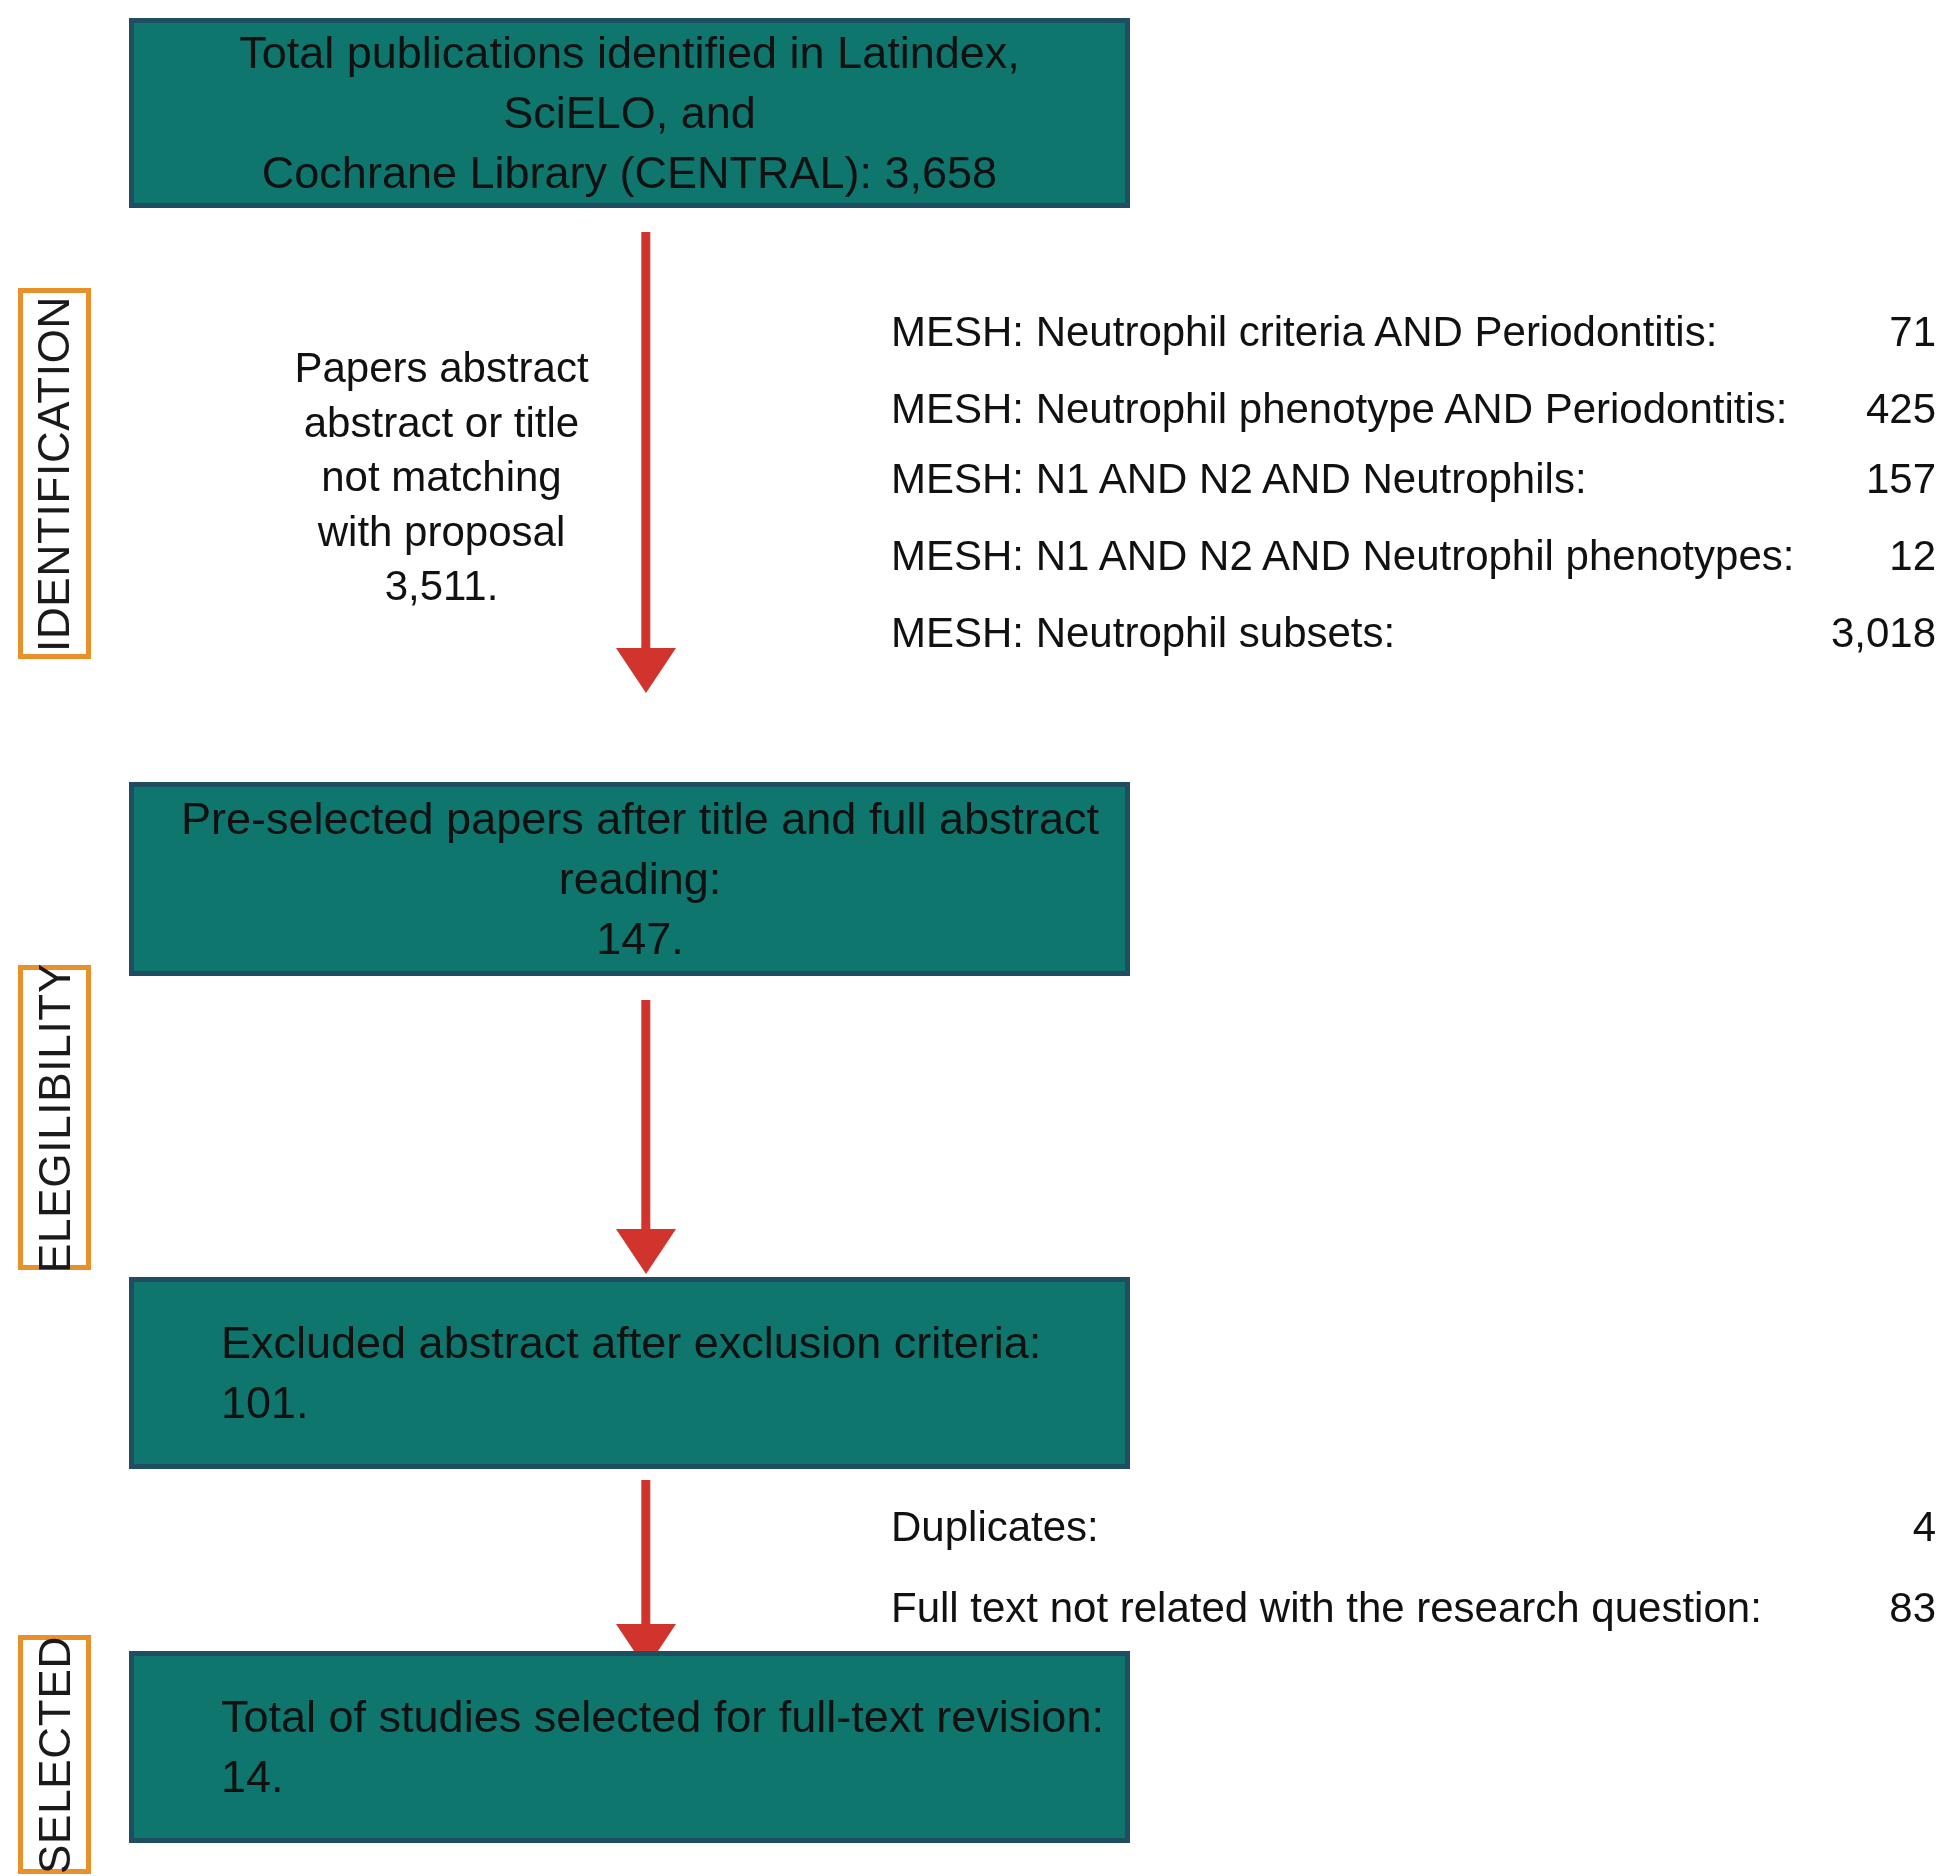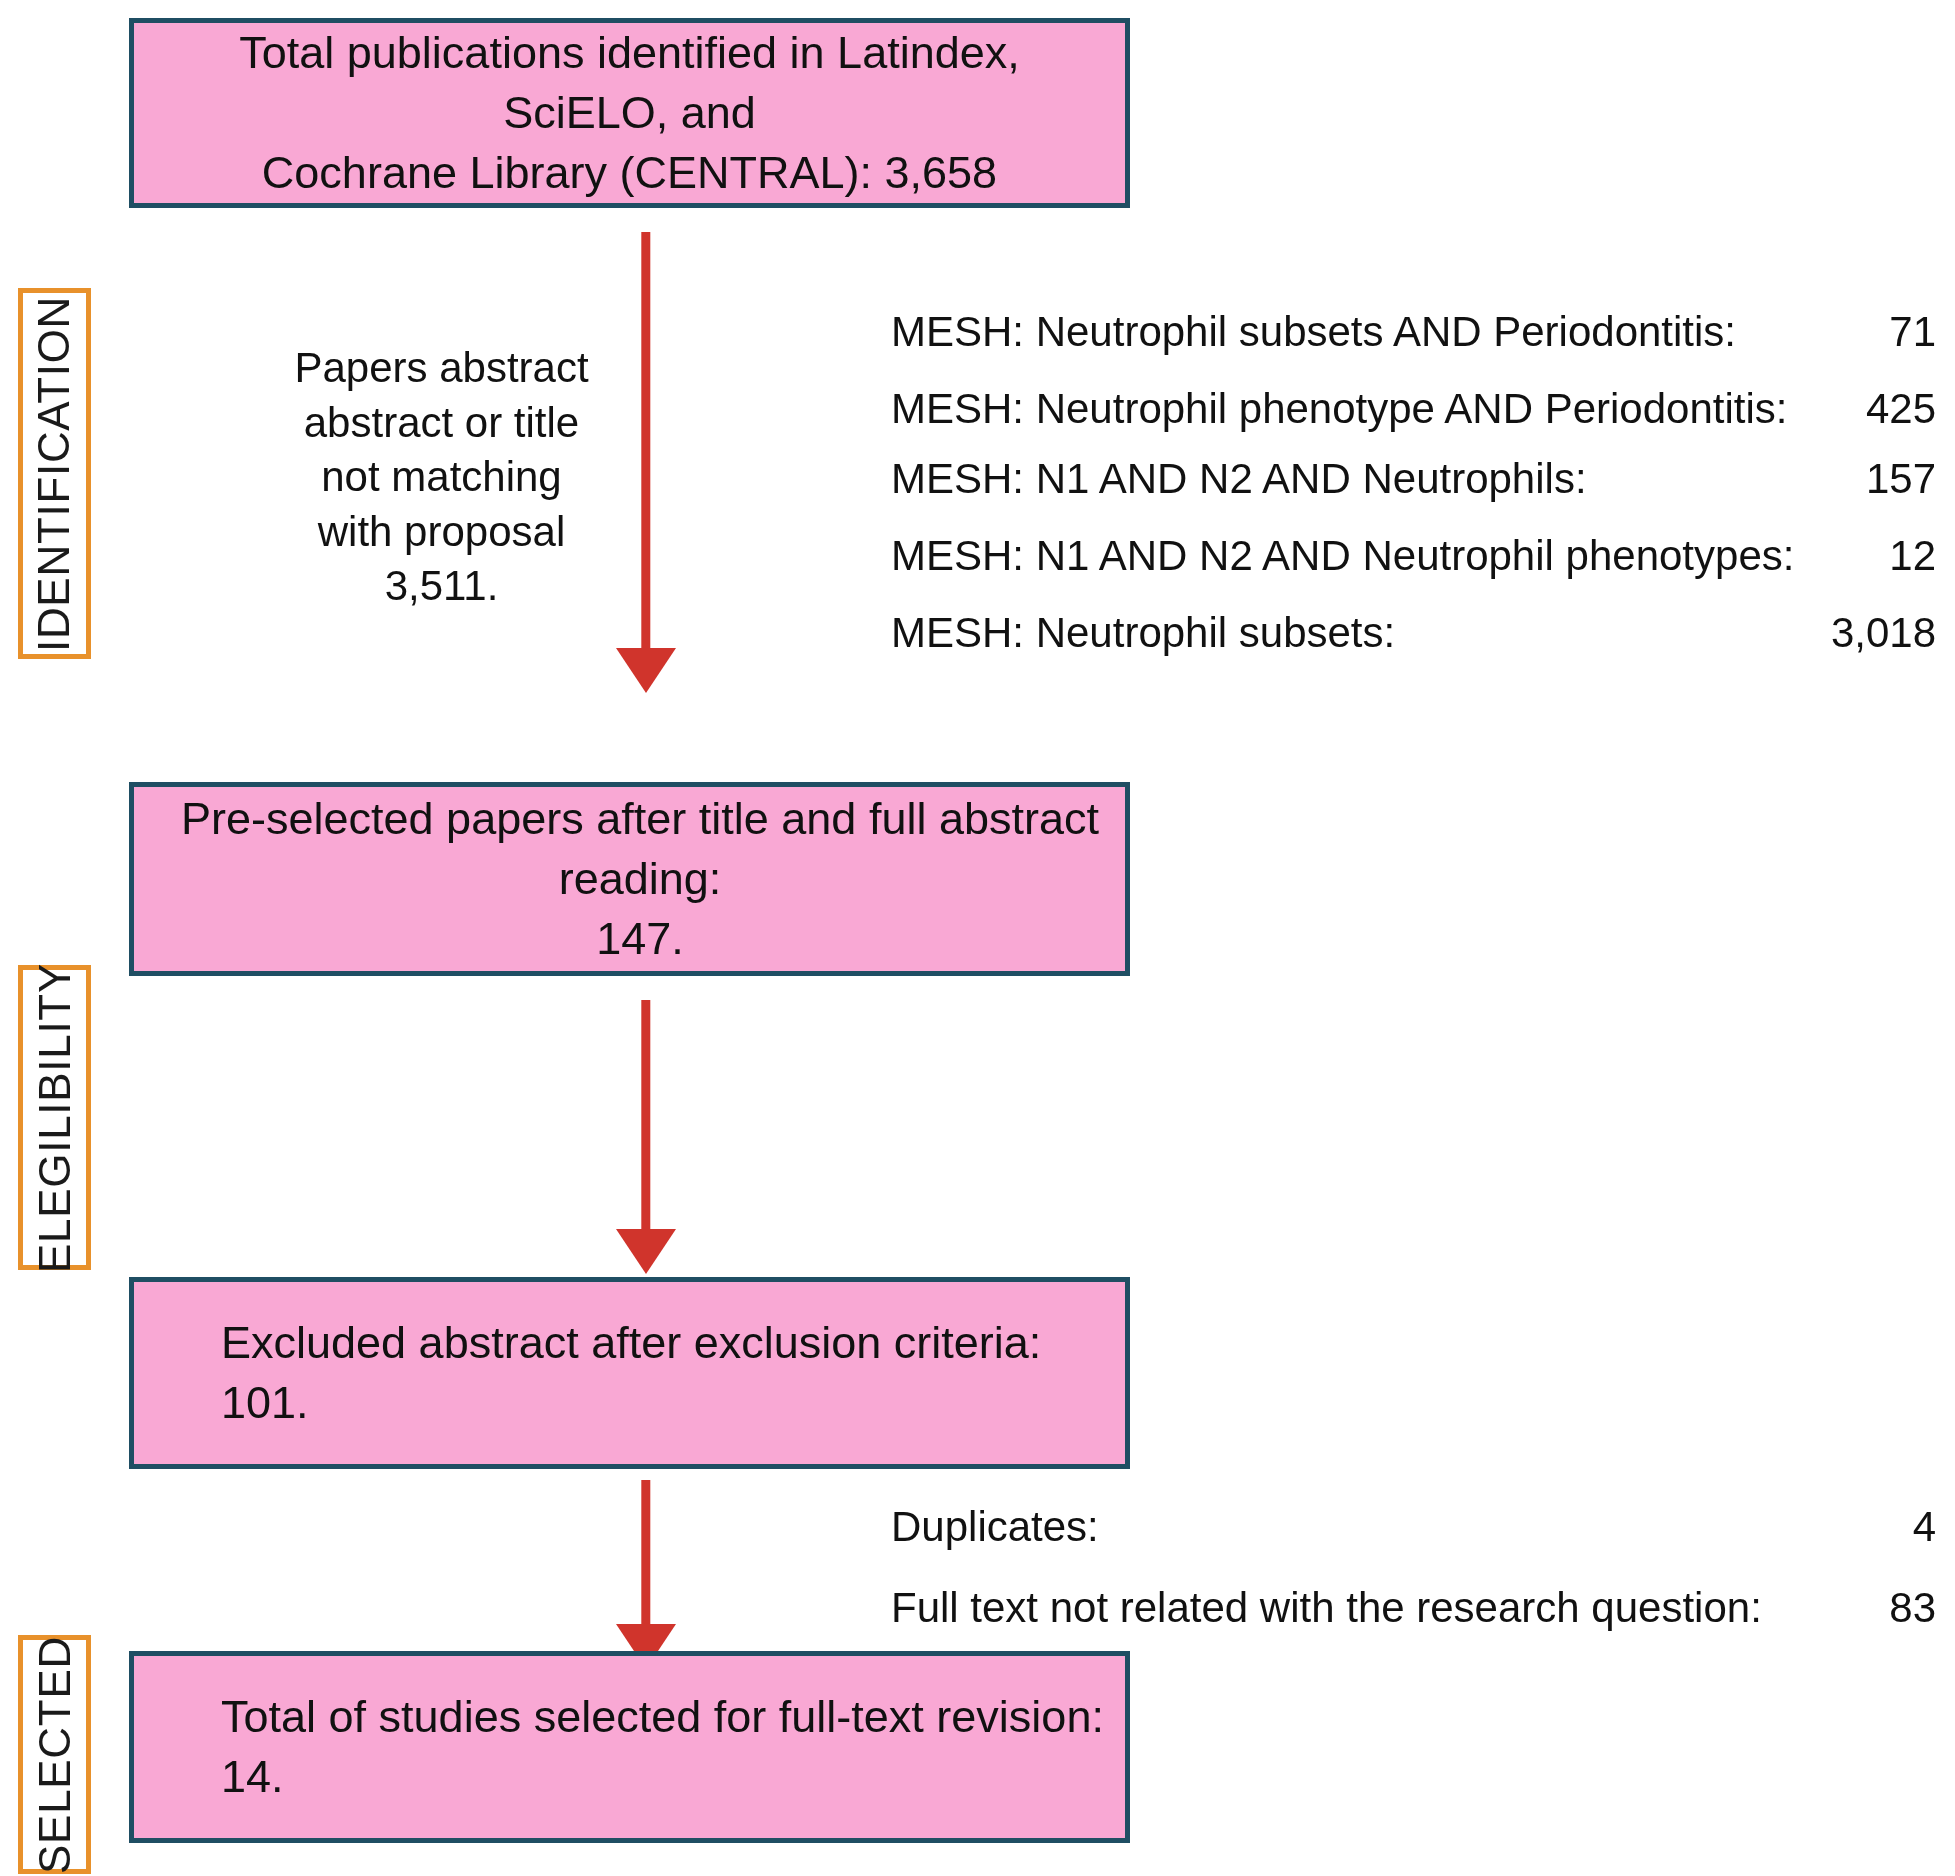--- a/index.html
+++ b/index.html
@@ -35,21 +35,21 @@
     font-size: 44px;
     letter-spacing: 0.7px;
     color: #1a1a1a;
     font-family: "Liberation Sans", sans-serif;
   }
 
   
   .flow-box {
     position: absolute;
     border: 5.1px solid #1F4E63;
-    background: #f9a8d4;
+    background: #0f766e;
     box-sizing: border-box;
     display: flex;
     align-items: center;
     justify-content: center;
     text-align: center;
     padding: 7.3px 19px;
   }
   .flow-box .box-text {
     font-size: 45px;
     line-height: 1.33;
@@ -156,21 +156,21 @@
   <div class="arrow-caption" style="left:289px; top:341px; width:305px;">
     <div>Papers abstract</div>
     <div>abstract or title</div>
     <div>not matching</div>
     <div>with proposal</div>
     <div>3,511.</div>
   </div>
 
   <div class="note-list" style="left:891px; top:308px; width:1045px;">
     <div class="note-row" style="margin-bottom:29px;">
-      <span class="note-label">MESH: Neutrophil subsets AND Periodontitis:</span>
+      <span class="note-label">MESH: Neutrophil criteria AND Periodontitis:</span>
       <span class="note-spacer"></span>
       <span class="note-value">71</span>
     </div>
     <div class="note-row" style="margin-bottom:22px;">
       <span class="note-label">MESH: Neutrophil phenotype AND Periodontitis:</span>
       <span class="note-spacer"></span>
       <span class="note-value">425</span>
     </div>
     <div class="note-row" style="margin-bottom:29px;">
       <span class="note-label">MESH: N1 AND N2 AND Neutrophils:</span>

